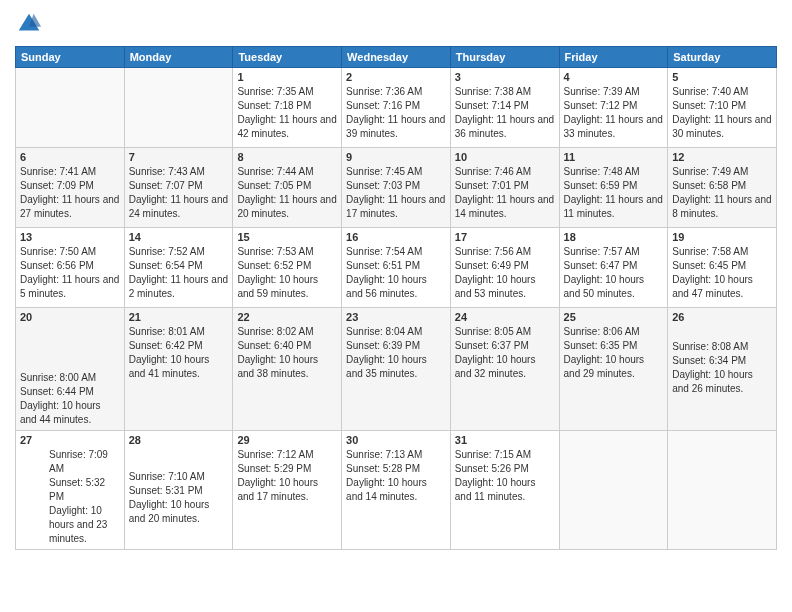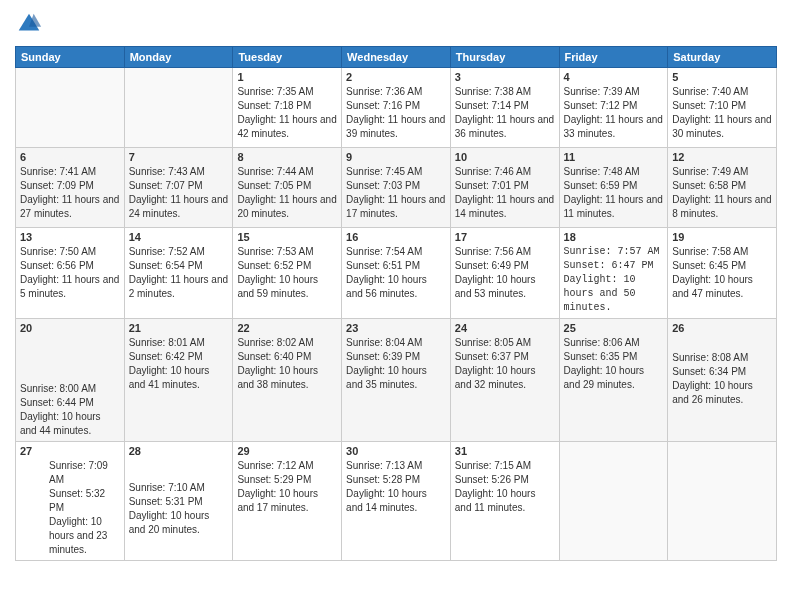--- a/index.html
+++ b/index.html
@@ -233,21 +233,21 @@
 Daylight: 10 hours and 56 minutes.</div>
           </td>
           <td>
             <span class="day-num">17</span>
             <div class="day-info" style="white-space: pre-line;">Sunrise: 7:56 AM
 Sunset: 6:49 PM
 Daylight: 10 hours and 53 minutes.</div>
           </td>
           <td>
             <span class="day-num">18</span>
-            <div class="day-info" style="white-space: pre-line; font-family: Liberation Mono, monospace;">Sunrise: 7:57 AM
+            <div class="day-info" style="white-space: pre-line;">Sunrise: 7:57 AM
 Sunset: 6:47 PM
 Daylight: 10 hours and 50 minutes.</div>
           </td>
           <td>
             <span class="day-num">19</span>
             <div class="day-info" style="white-space: pre-line;">Sunrise: 7:58 AM
 Sunset: 6:45 PM
 Daylight: 10 hours and 47 minutes.</div>
           </td>
         </tr>

